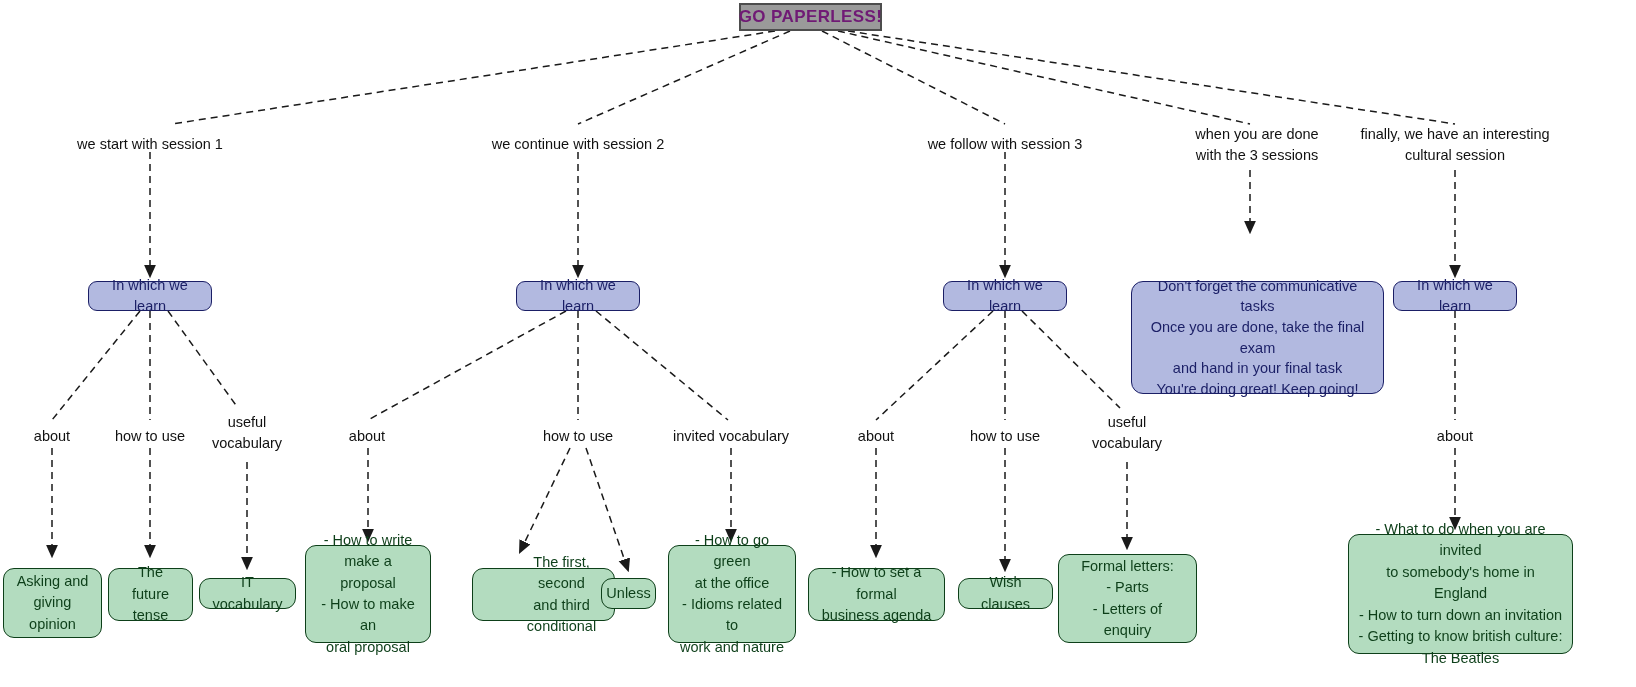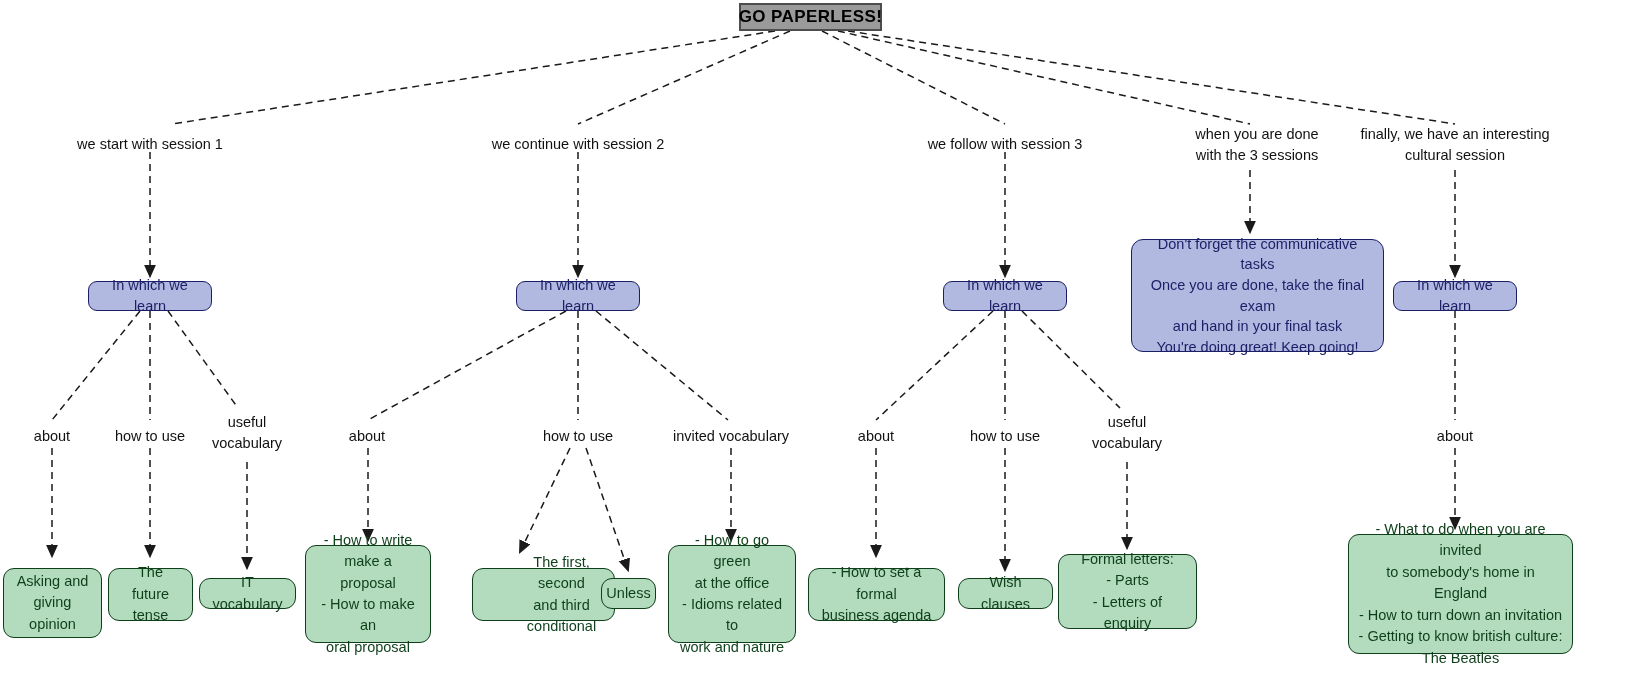--- a/index.html
+++ b/index.html
@@ -25,21 +25,21 @@
     height: 687px;
     pointer-events: none;
   }
 
   
   .root-box {
     position: absolute;
     box-sizing: border-box;
     background: #9a9a9a;
     border: 2px solid #4d4d4d;
-    color: #000000;
+    color: #701a75;
     font-weight: bold;
     font-size: 17px;
     letter-spacing: 0.4px;
     font-stretch: condensed;
     display: flex;
     align-items: center;
     justify-content: center;
     text-align: center;
     white-space: nowrap;
   }
@@ -57,20 +57,21 @@
     flex-direction: column;
     align-items: center;
     justify-content: center;
     text-align: center;
     line-height: 1.42;
     padding: 3px 6px;
   }
   .blue-box.note {
     border-radius: 12px;
     padding: 16px 14px;
+    margin-top: 42px;
   }
 
   
   .green-box {
     position: absolute;
     box-sizing: border-box;
     background: #b3dcbf;
     border: 1.6px solid #0d3f19;
     border-radius: 11px;
     color: #0d3f19;
@@ -274,21 +275,21 @@
 
   <div class="green-box" style="left:808px; top:568px; width:137px; height:53px;">
     <span>- How to set a formal</span>
     <span>business agenda</span>
   </div>
 
   <div class="green-box" style="left:958px; top:578px; width:95px; height:31px;">
     <span>Wish clauses</span>
   </div>
 
-  <div class="green-box" style="left:1058px; top:554px; width:139px; height:75px;align-items:center;">
+  <div class="green-box" style="left:1058px; top:554px; width:139px; height:89px;align-items:center;">
     <span>Formal letters:</span>
     <span>- Parts</span>
     <span>- Letters of enquiry</span>
   </div>
 
   <div class="green-box" style="left:1348px; top:534px; width:225px; height:120px;">
     <span>- What to do when you are invited</span>
     <span>to somebody's home in England</span>
     <span>- How to turn down an invitation</span>
     <span>- Getting to know british culture:</span>

